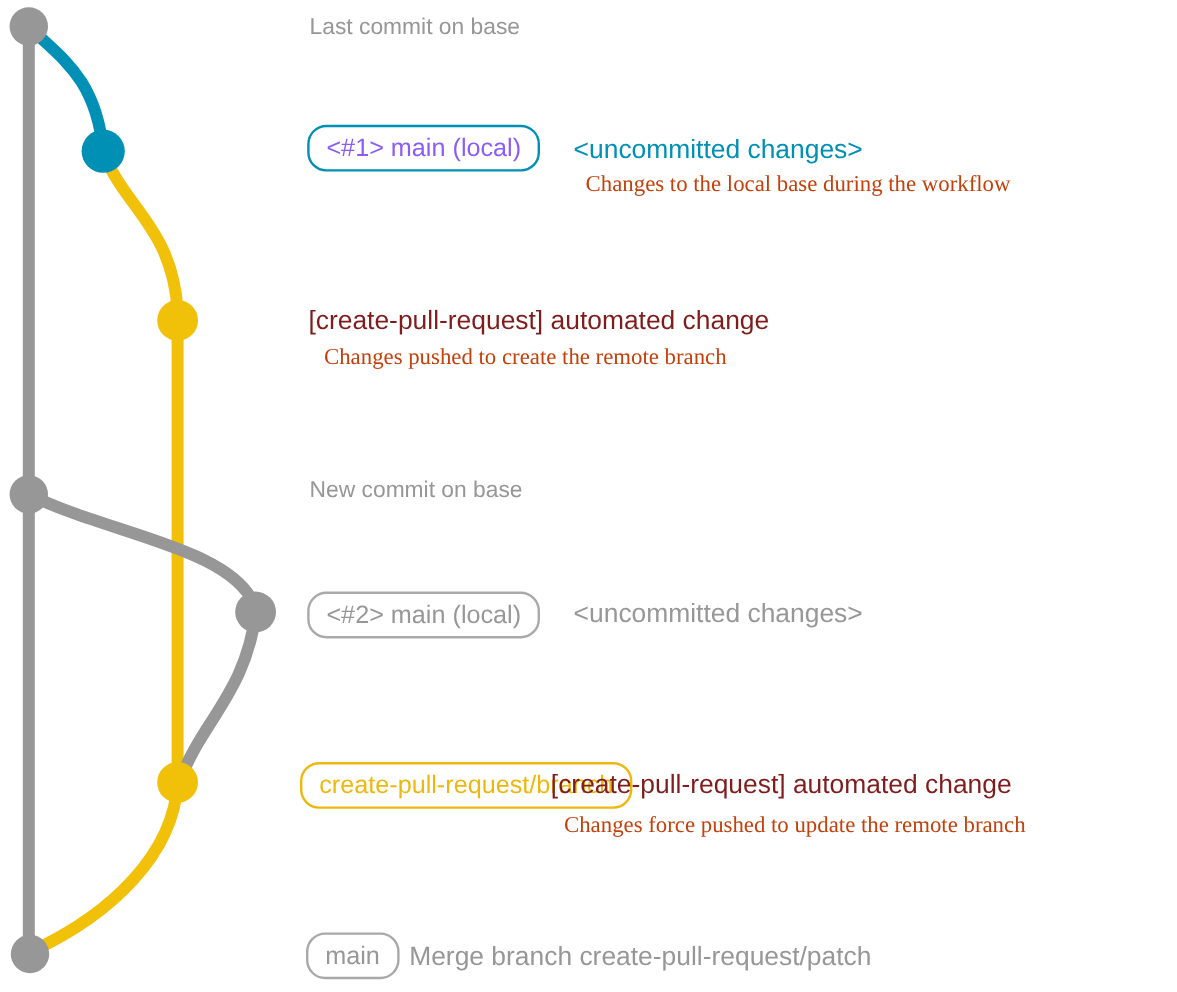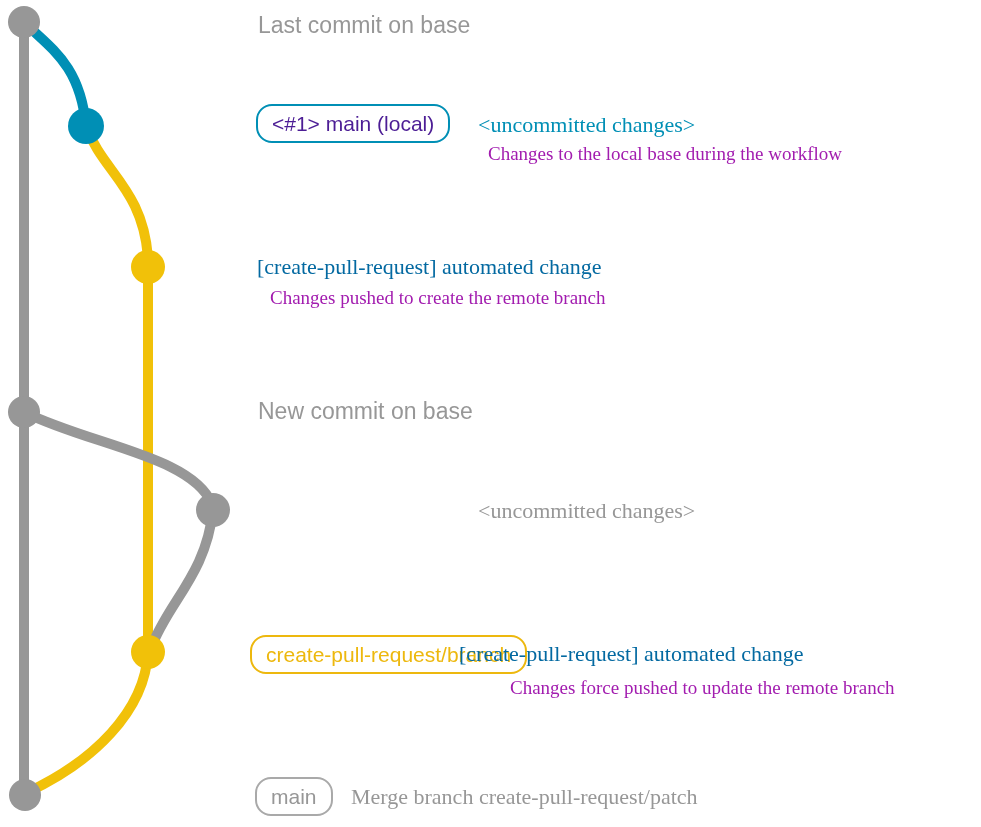--- a/index.html
+++ b/index.html
@@ -9,54 +9,53 @@
     height: 827px;
     background: #ffffff;
     font-family: "Liberation Sans", sans-serif;
     overflow: hidden;
   }
   .graph-svg { position: absolute; left: 0; top: 0; }
 
   .abs { position: absolute; white-space: nowrap; }
 
   .h-gray {
-    font-size: 23px;
+    font-size: 19px;
     color: #979797;
     line-height: 1.15;
   }
   .accent-teal  { color: #008fb5; }
-  .accent-yellow{ color: #0369a1; }
+  .accent-yellow{ color: #7f1d1d; }
   .accent-gray  { color: #979797; }
 
   .label-line {
     font-size: 22px;
     line-height: 1.15;
     font-weight: 400;
-    font-family: Liberation Serif, serif;
   }
 
   .badge {
     display: inline-flex;
     align-items: center;
     justify-content: center;
     border: 2px solid;
     border-radius: 16px;
     padding: 5px 14px;
     font-size: 21px;
     line-height: 1.2;
     background: #ffffff;
   }
-  .badge.teal   { border-color: #008fb5; color: #4c1d95; }
+  .badge.teal   { border-color: #008fb5; color: #8b5cf6; }
   .badge.gray   { border-color: #a9a9a9; color: #979797; }
   .badge.yellow { border-color: #edb80e; color: #edb80e; }
 
   .note {
     font-family: "Liberation Serif", serif;
     font-size: 19px;
-    color: #a21caf;
+    color: #c2410c;
     line-height: 1.2;
   }
 </style>
 </head>
 <body>
 
 <div class="stage">
 
   <svg class="graph-svg" width="981" height="827" viewBox="0 0 981 827">
 
@@ -82,22 +81,23 @@
 
   <div class="abs badge teal" style="left:256px; top:104px;">&lt;#1&gt; main (local)</div>
   <div class="abs label-line accent-teal" style="left:478px; top:112px;">&lt;uncommitted changes&gt;</div>
   <div class="abs note" style="left:488px; top:143px;">Changes to the local base during the workflow</div>
 
   <div class="abs label-line accent-yellow" style="left:257px; top:254px;">[create-pull-request] automated change</div>
   <div class="abs h-gray" style="left:258px; top:398px;">New commit on base</div>
 
   <div class="abs note" style="left:270px; top:287px;">Changes pushed to create the remote branch</div>
 
+  <div class="abs badge gray" style="left:256px; top:493px;">&lt;#2&gt; main (local)</div>
   <div class="abs label-line accent-gray" style="left:478px; top:498px;">&lt;uncommitted changes&gt;</div>
 
   <div class="abs badge yellow" style="left:250px; top:635px;">create-pull-request/branch</div>
   <div class="abs label-line accent-yellow" style="left:459px; top:641px;">[create-pull-request] automated change</div>
-  <div class="abs note" style="left:470px; top:677px;margin-left:40px;">Changes force pushed to update the remote branch</div>
+  <div class="abs note" style="left:470px; top:677px;">Changes force pushed to update the remote branch</div>
 
   <div class="abs badge gray" style="left:255px; top:777px;">main</div>
-  <div class="abs label-line accent-gray" style="left:341px; top:784px;margin-left:10px;">Merge branch create-pull-request/patch</div>
+  <div class="abs label-line accent-gray" style="left:341px; top:784px;">Merge branch create-pull-request/patch</div>
 
 </div>
 
 </body></html>

